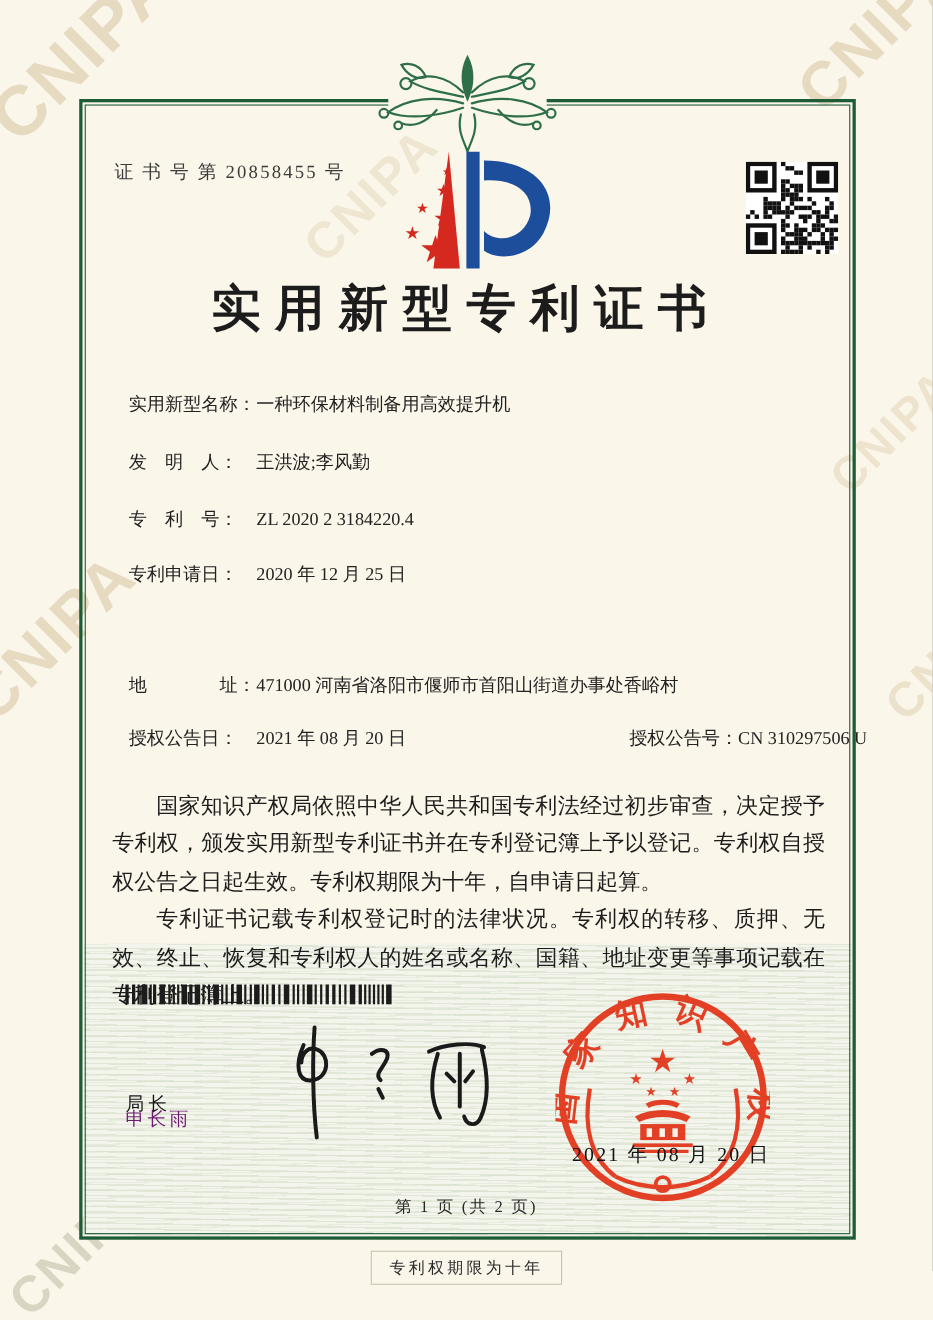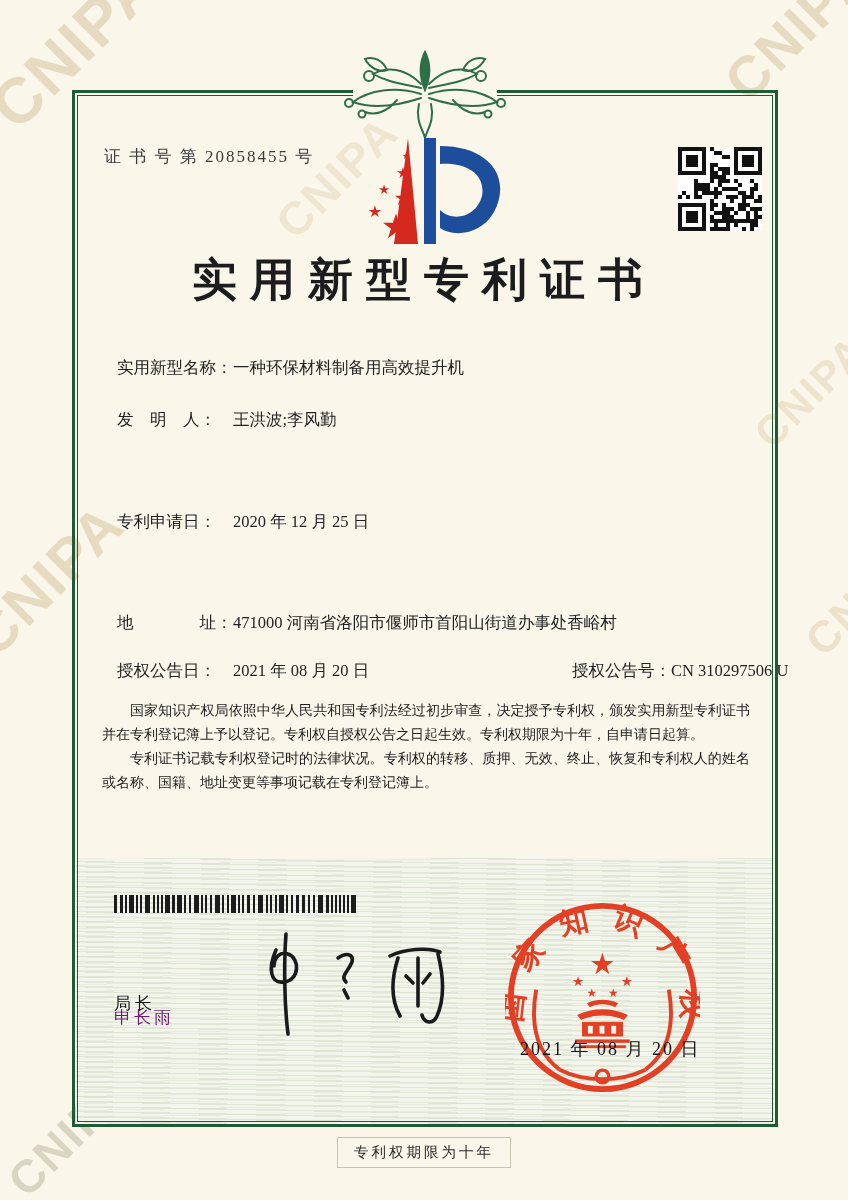--- a/index.html
+++ b/index.html
@@ -45,21 +45,21 @@
     position:absolute; left:0; top:250px; width:100%; text-align:center;
     font-size:45px; font-weight:bold; letter-spacing:13px; color:#1c1c1c;
   }
   .field { position:absolute; left:117px; font-size:16.5px; color:#222; white-space:nowrap; }
   .flabel { display:inline-block; min-width:116px; }
   .fvalue { }
   .f1 { top:357px; } .f2 { top:409px; } .f3 { top:461px; }
   .f4 { top:511px; } .f5 { top:561px; } .f6 { top:612px;font-family:Liberation Serif, serif; }
   .f7 { top:660px; }
   .field-grantno { position:absolute; left:455px; top:0; }
-  .paras { position:absolute; left:102px; top:699px; width:648px; font-size:14px;
+  .paras { position:absolute; left:102px; top:716px; width:648px; font-size:20px;
     line-height:1.72; color:#1d1d1d; text-align:justify; }
   .paras p { text-indent:2em; }
   .barcode { position:absolute; left:114px; top:895px; height:18px; display:flex; align-items:stretch; }
   .barcode div { background:#1c1c1c; }
   .signature { position:absolute; left:242px; top:928px; }
   .director-title { position:absolute; left:114px; top:968px; font-size:17px; letter-spacing:4px; color:#161616;margin-top:24px; }
   .director-name  { position:absolute; left:114px; top:1006px; font-size:17px; letter-spacing:3px; color:#701a75; }
   .seal { position:absolute; left:505px; top:900px; opacity:0.93; }
   .seal-date { position:absolute; left:520px; top:1037px; font-size:18px; letter-spacing:2px; color:#141414; z-index:6; white-space:nowrap; }
   .page-indicator { position:absolute; left:0; top:1088px; width:100%; text-align:center; font-size:15px; letter-spacing:2px; color:#2a2a2a; }
@@ -282,20 +282,23 @@
     </svg>
 
     <div class="title">实用新型专利证书</div>
 
     <div class="field f1">
       <span class="flabel">实用新型名称：</span><span class="fvalue">一种环保材料制备用高效提升机</span>
     </div>
     <div class="field f2">
       <span class="flabel">发　明　人：</span><span class="fvalue">王洪波;李风勤</span>
     </div>
+    <div class="field f3">
+      <span class="flabel">专　利　号：</span><span class="fvalue">ZL 2020 2 3184220.4</span>
+    </div>
     <div class="field f4">
       <span class="flabel">专利申请日：</span><span class="fvalue">2020 年 12 月 25 日</span>
     </div>
     <div class="field f6">
       <span class="flabel">地　　　　址：</span><span class="fvalue">471000 河南省洛阳市偃师市首阳山街道办事处香峪村</span>
     </div>
     <div class="field f7">
       <span class="flabel">授权公告日：</span><span class="fvalue">2021 年 08 月 20 日</span>
       <span class="field-grantno">
         <span>授权公告号：</span><span>CN 310297506 U</span>
@@ -400,16 +403,17 @@
           <path d="M32,92 C26,126 32,156 56,174"></path>
           <path d="M168,92 C174,126 168,156 144,174"></path>
           <path d="M56,174 C82,187 118,187 144,174"></path>
         </g>
         <circle cx="100" cy="181" r="6.5" fill="none" stroke-width="3.5"></circle>
       </g>
     </svg>
 
     <div class="seal-date">2021 年 08 月 20 日</div>
 
+    <div class="page-indicator">第 1 页 (共 2 页)</div>
     <div class="footer-note">专利权期限为十年</div>
 
   </div>
 </div>
 
 </body></html>

